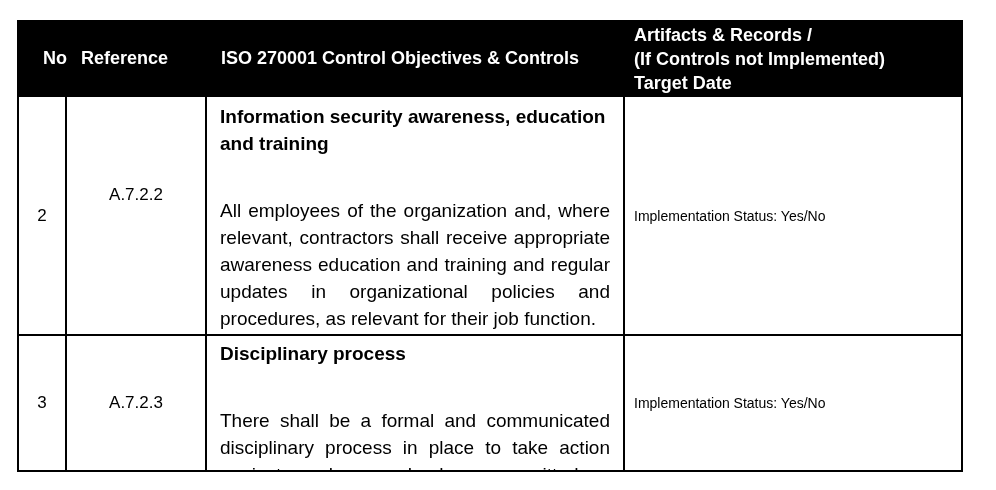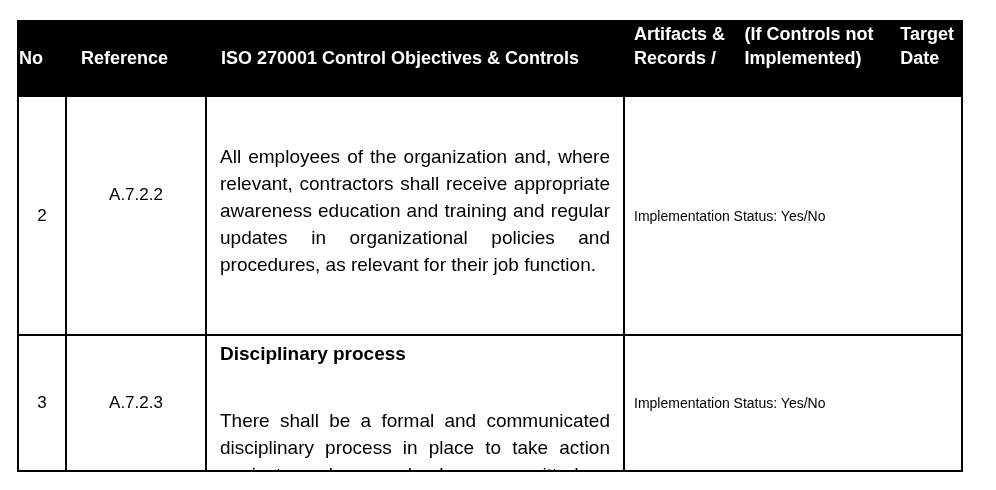--- a/index.html
+++ b/index.html
@@ -29,24 +29,24 @@
   .cell { overflow: hidden; }
   .body-row .cell { border-right: 2px solid #000000; }
   .body-row .cell:last-child { border-right: none; }
 
   
   .hcell {
     display: flex; align-items: center;
     font-weight: bold; font-size: 18px;
     background: #000000; color: #ffffff;
   }
-  .hcell.center { justify-content: flex-start; }
+  .hcell.center { justify-content: flex-end; }
   .hcell.left-pad { padding-left: 14px; }
   .hcell.multiline {
-    flex-direction: row; align-items: flex-start; justify-content: center;
+    flex-direction: column; align-items: flex-start; justify-content: center;
     padding-left: 9px; line-height: 24px; font-size: 18px;
   }
 
   
   .ccell { display: flex; align-items: center; justify-content: center; font-size: 17px; }
   .ref-up span { position: relative; top: -21px; }
   .ctrl-cell { padding: 6px 13px 0 13px; font-size: 19px; line-height: 27px; }
   .ctrl-cell.tight { padding-top: 4px; }
   .ctrl-title { font-weight: bold; }
   .ctrl-desc { text-align: justify; margin-top: 40px; }
@@ -75,20 +75,21 @@
   </div>
 
   <div class="row body-row row-a">
     <div class="cell ccell">
       <span>2</span>
     </div>
     <div class="cell ccell ref-up">
       <span>A.7.2.2</span>
     </div>
     <div class="cell ctrl-cell">
+      <div class="ctrl-title">Information security awareness, education and training</div>
       <div class="ctrl-desc">All employees of the organization and, where relevant, contractors shall receive appropriate awareness education and training and regular updates in organizational policies and procedures, as relevant for their job function.</div>
     </div>
     <div class="cell art-cell">
       <span>Implementation Status: Yes/No</span>
     </div>
   </div>
 
   <div class="row body-row row-b">
     <div class="cell ccell">
       <span>3</span>

